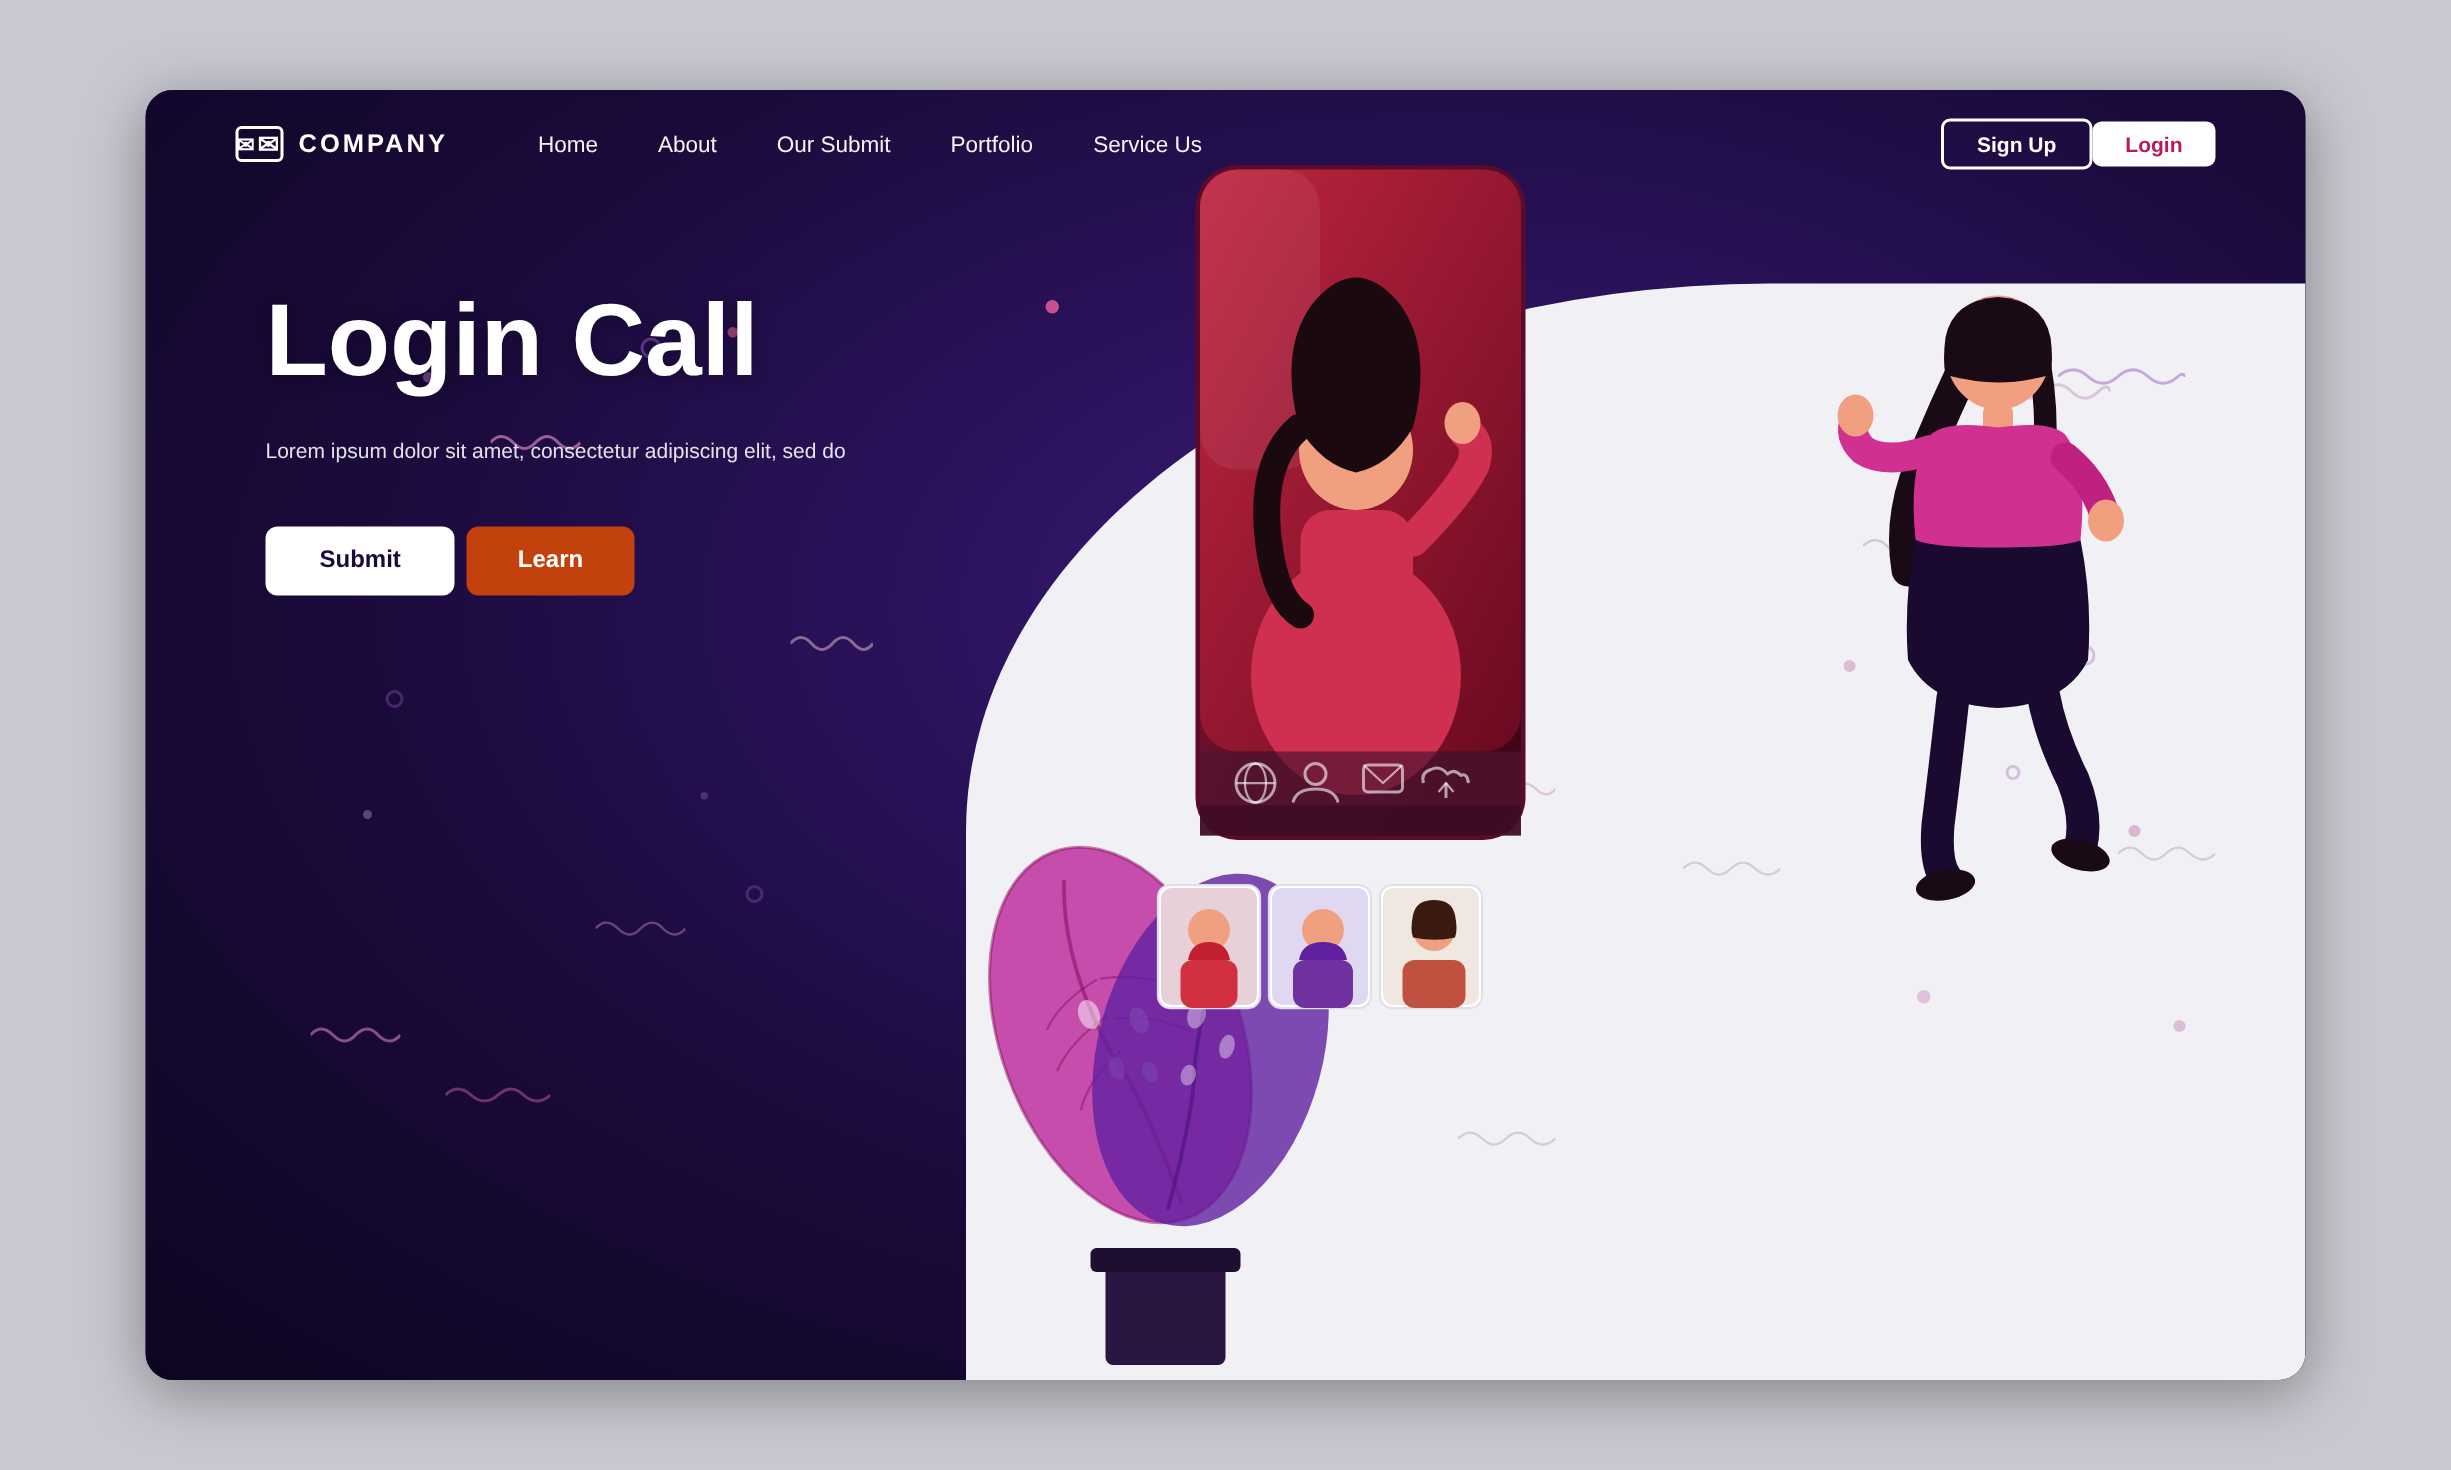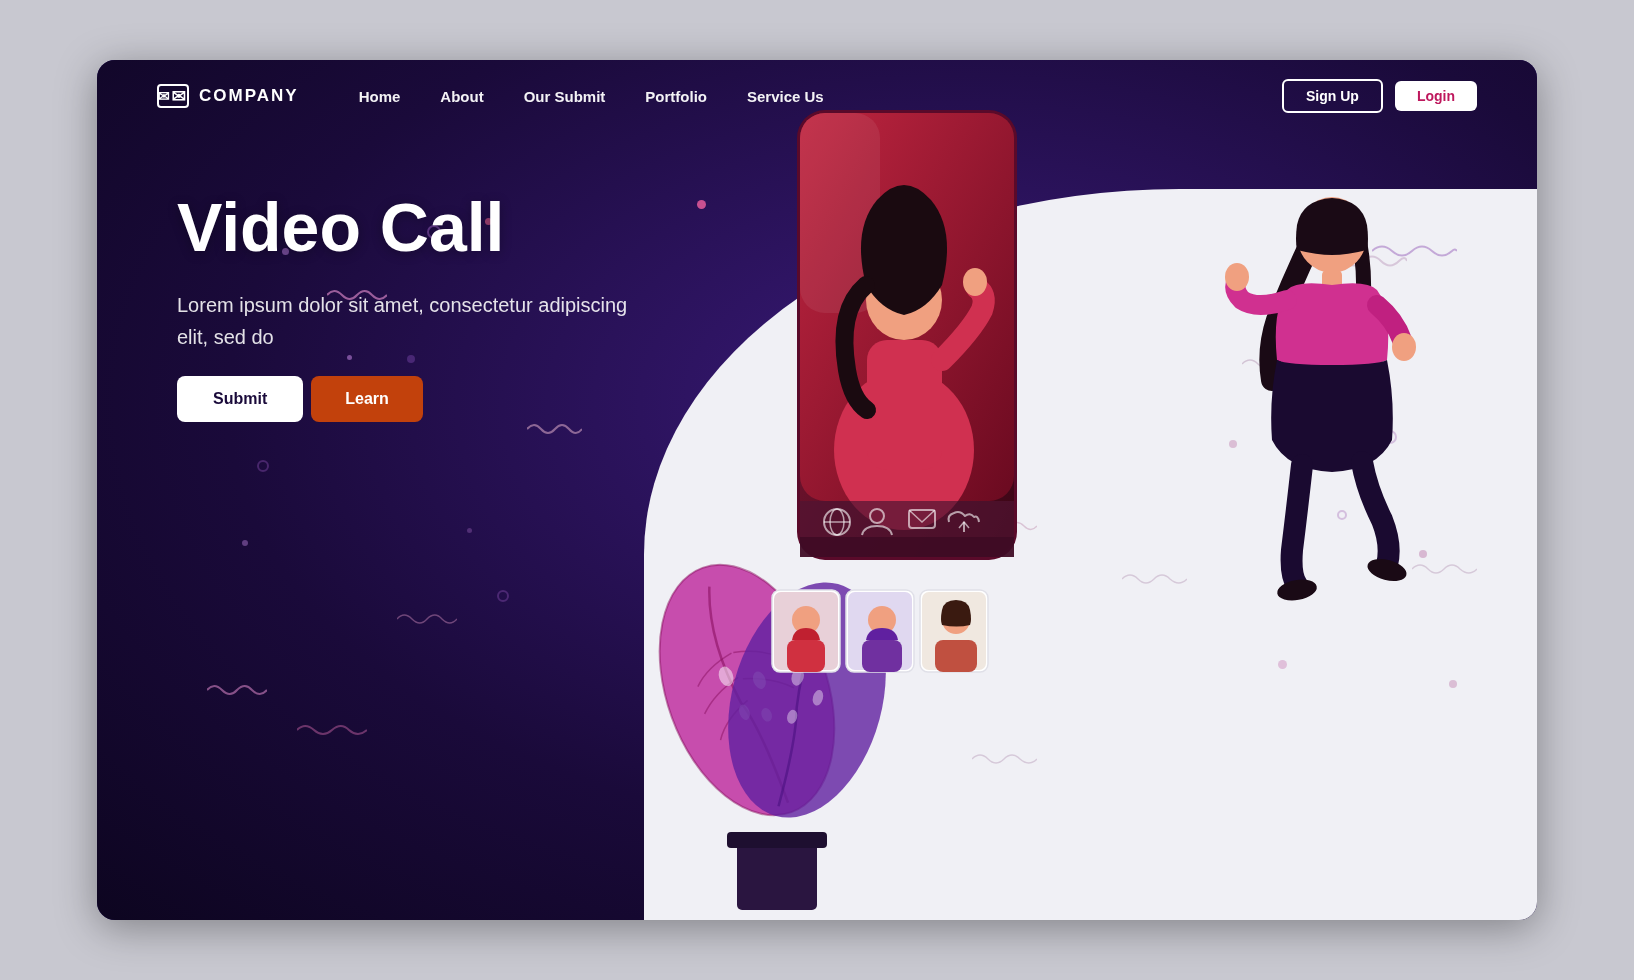--- a/index.html
+++ b/index.html
@@ -79,26 +79,25 @@
       display: flex;
       align-items: center;
       gap: 40px;
       margin-left: 60px;
       flex: 1;
     }
     .nav-link {
       color: white;
       text-decoration: none;
       font-size: 15px;
-      font-weight: 700;
+      font-weight: 400;
       opacity: 0.95;
     }
     .nav-actions {
       display: flex;
-      gap: 12px;
       align-items: center;
     }
     .btn-signup {
       border: 2.5px solid white;
       background: transparent;
       color: white;
       padding: 7px 22px;
       border-radius: 6px;
       font-size: 14px;
       font-weight: 700;
@@ -125,24 +124,24 @@
     }
     .hero-title {
       font-size: 68px;
       font-weight: 900;
       color: white;
       line-height: 1.1;
       margin-bottom: 24px;
       text-shadow: 0 2px 12px rgba(0,0,0,0.3);
     }
     .hero-desc {
-      font-size: 20px;
+      font-size: 14px;
       color: rgba(255,255,255,0.88);
       line-height: 1.6;
-      margin-bottom: 23px;
+      margin-bottom: 40px;
     }
     .hero-buttons {
       display: flex;
       gap: 8px;
     }
     .btn-submit {
       background: white;
       color: #1a0a3a;
       border: none;
       padding: 14px 36px;
@@ -266,21 +265,21 @@
       <a class="nav-link" href="#">Portfolio</a>
       <a class="nav-link" href="#">Service Us</a>
     </div>
     <div class="nav-actions">
       <button class="btn-signup">Sign Up</button>
       <button class="btn-login">Login</button>
     </div>
   </nav>
 
   <div class="hero-content">
-    <h1 class="hero-title">Video Call</h1>
+    <h1 class="hero-title">Login Call</h1>
     <p class="hero-desc">Lorem ipsum dolor sit amet, consectetur
 adipiscing elit, sed do</p>
     <div class="hero-buttons">
       <button class="btn-submit">Submit</button>
       <button class="btn-learn">Learn</button>
     </div>
   </div>
 
   <svg class="illus-svg" style="left:490px;bottom:0;width:950px;height:830px" viewBox="0 0 950 830">
 

